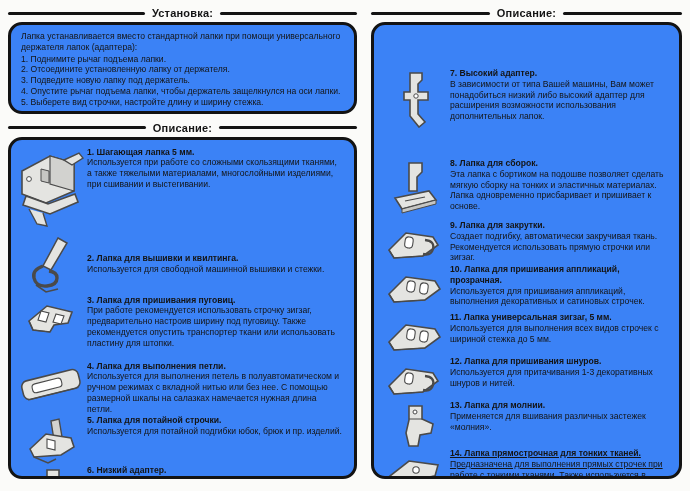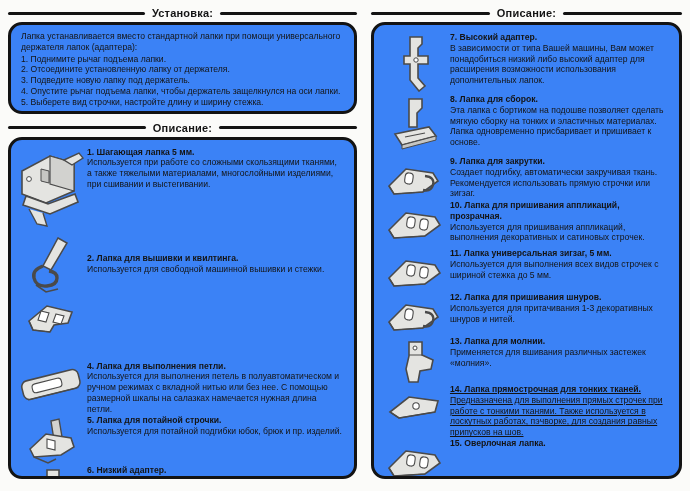--- a/index.html
+++ b/index.html
@@ -58,22 +58,22 @@
   .item .title{ font-weight:bold; }
 
   
   .col-left  .item:nth-child(1){ min-height:86px; }
   .col-left  .item:nth-child(2){ min-height:56px; align-items:center; }
   .col-left  .item:nth-child(3){ min-height:66px; }
   .col-left  .item:nth-child(4){ min-height:54px; }
   .col-left  .item:nth-child(5){ min-height:44px; }
   .col-left  .item:nth-child(6){ min-height:40px; }
 
-  .col-right .item:nth-child(1){ min-height:62px; }
-  .col-right .item:nth-child(2){ min-height:62px; }
+  .col-right .item:nth-child(1){ min-height:62px;margin-top:36px; }
+  .col-right .item:nth-child(2){ min-height:62px;margin-top:28px; }
   .col-right .item:nth-child(3){ min-height:44px; }
   .col-right .item:nth-child(4){ min-height:48px; }
   .col-right .item:nth-child(5){ min-height:40px; }
   .col-right .item:nth-child(6){ min-height:38px; }
   .col-right .item:nth-child(7){ min-height:38px; }
   .col-right .item:nth-child(8){ min-height:54px;text-decoration:underline; }
   .col-right .item:nth-child(9){ min-height:44px; }
 
   svg{ display:block; }
 </style>
@@ -135,20 +135,24 @@
   </div>
       <div class="item">
     <div class="icon-cell">
           <svg width="56" height="42" viewBox="0 0 56 42">
     <path d="M6 24 L24 9 L49 15 L45 26 L31 28 L27 35 L10 33 Z" fill="#e4e4e1" stroke="#4a4a4a" stroke-width="1.6"></path>
     <path d="M18 14 l8 2 -3 9 -8 -2 z" fill="#fff" stroke="#4a4a4a" stroke-width="1.1"></path>
     <path d="M33 17 l8 2 -3 8 -8 -2 z" fill="#fff" stroke="#4a4a4a" stroke-width="1.1"></path>
     <path d="M6 24 L10 33 L27 35" fill="none" stroke="#4a4a4a" stroke-width="1.2"></path>
           </svg>
         </div>
+    <div class="text-cell">
+      <div class="title">3. Лапка для пришивания пуговиц.</div>
+      <div class="body">При работе рекомендуется использовать строчку зигзаг, предварительно настроив ширину под пуговицу. Также рекомендуется опустить транспортер ткани или использовать пластину для штопки.</div>
+    </div>
   </div>
       <div class="item">
     <div class="icon-cell">
           <svg width="64" height="42" viewBox="0 0 64 42">
     <g transform="rotate(-14 32 22)">
       <rect x="3" y="12" width="58" height="19" rx="6" fill="#e4e4e1" stroke="#4a4a4a" stroke-width="1.6"></rect>
       <rect x="13" y="17" width="30" height="9" rx="3.5" fill="#fff" stroke="#4a4a4a" stroke-width="1.1"></rect>
       <path d="M6 31 l52 0" stroke="#4a4a4a" stroke-width="1" fill="none"></path>
     </g>
           </svg>

